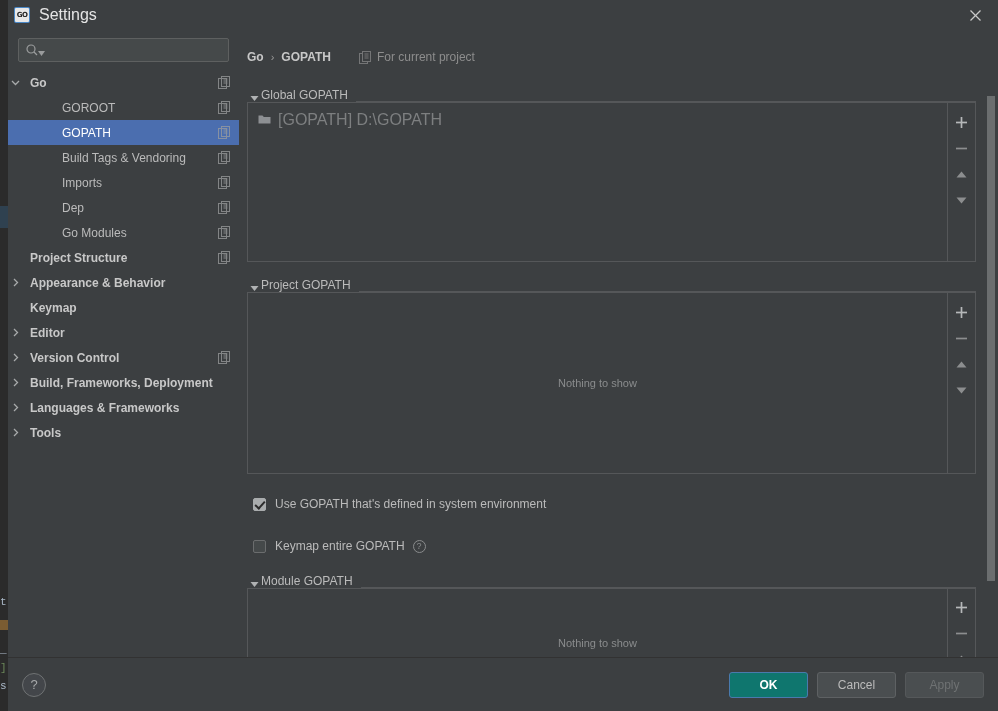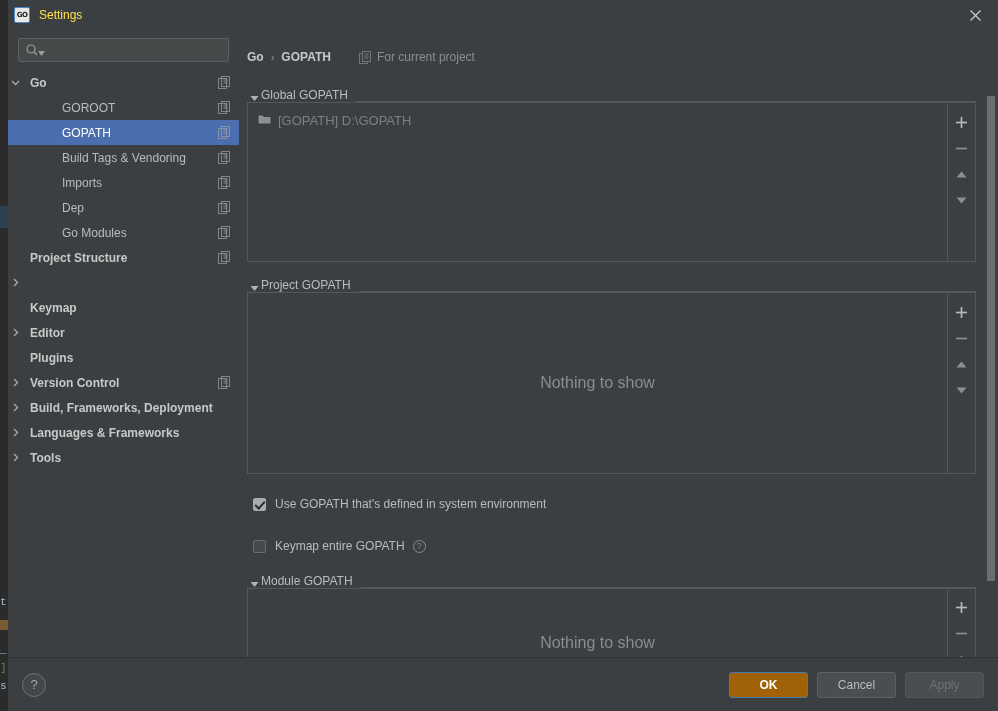--- a/index.html
+++ b/index.html
@@ -54,21 +54,21 @@
     position: absolute; inset: 1px;
     background: #e8e8e8;
     border-radius: 1px;
     color: #1d1d1d; font-size: 7px; font-weight: bold;
     font-family: "DejaVu Sans", sans-serif;
     display: flex; align-items: center; justify-content: center;
     letter-spacing: -0.5px;
     line-height: 1;
   }
   #window-title {
-    margin-left: 9px; font-size: 12px; color: #fde047;
+    margin-left: 9px; font-size: 16px; color: #e5e5e5;
   }
   #close-button {
     position: absolute; right: 0; top: 0; width: 46px; height: 30px;
     display: flex; align-items: center; justify-content: center;
     cursor: pointer;
   }
   #close-button svg { display: block; }
 
   
   #body-split { flex: 1; display: flex; min-height: 0; }
@@ -156,25 +156,25 @@
   }
   .listbox .listarea {
     flex: 1; min-width: 0; position: relative;
     display: flex; align-items: center; justify-content: center;
   }
   .listbox .listarea.has-items {
     display: block; padding-top: 6px;
   }
   .list-item {
     height: 22px; display: flex; align-items: center;
-    padding-left: 10px; font-size: 13px; color: #bbbbbb; cursor: pointer;
+    padding-left: 10px; font-size: 16px; color: #bbbbbb; cursor: pointer;
   }
   .list-item.dim { color: #7d7f80; }
   .list-item .folder { margin-right: 7px; flex: none; }
-  .empty-text { color: #8a8c8d; font-size: 16px; }
+  .empty-text { color: #8a8c8d; font-size: 11px; }
   .side-toolbar {
     width: 28px; flex: none; border-left: 1px solid #555759;
     display: flex; flex-direction: column; align-items: center;
     padding-top: 6px;
   }
   .tb-btn {
     width: 24px; height: 26px; display: flex; align-items: center;
     justify-content: center; cursor: pointer;
   }
 
@@ -230,21 +230,21 @@
     display: flex; gap: 9px;
   }
   .dlg-btn {
     height: 26px; min-width: 79px; padding: 0 14px;
     border-radius: 3px; font-size: 12px;
     display: flex; align-items: center; justify-content: center;
     cursor: pointer; border: 1px solid #5e6163;
     background: #4a4e50; color: #bbbbbb;
   }
   .dlg-btn.primary {
-    background: #a16207; border: 1px solid #4a7aad;
+    background: #0f766e; border: 1px solid #4a7aad;
     color: #ffffff; font-weight: bold; margin-left: 7px;
   }
   .dlg-btn.disabled { color: #6f7273; border-color: #55585a; cursor: default; }
 </style>
 </head>
 <body>
 
 <div id="ide-backdrop">
   <div class="ide-tab"></div>
   <div class="ide-code" style="top:596px">t</div>
@@ -396,36 +396,33 @@
                 <line x1="5.5" y1="7" x2="9.5" y2="7" stroke="#9b9d9e" stroke-width="1"></line>
               </svg>
             </span>
           </div>
           <div class="tree-row bold">
             <span class="arrow">
               <svg width="9" height="9" viewBox="0 0 9 9">
                 <polyline points="3,1 6.5,4.5 3,8" fill="none" stroke="#a8aaab" stroke-width="1.3"></polyline>
               </svg>
             </span>
+            <span class="tree-label" style="padding-left:8px">Appearance &amp; Behavior</span>
           </div>
           <div class="tree-row bold">
             <span class="arrow"></span>
             <span class="tree-label" style="padding-left:8px">Keymap</span>
           </div>
           <div class="tree-row bold">
             <span class="arrow">
               <svg width="9" height="9" viewBox="0 0 9 9">
                 <polyline points="3,1 6.5,4.5 3,8" fill="none" stroke="#a8aaab" stroke-width="1.3"></polyline>
               </svg>
             </span>
             <span class="tree-label" style="padding-left:8px">Editor</span>
-          </div>
-          <div class="tree-row bold">
-            <span class="arrow"></span>
-            <span class="tree-label" style="padding-left:8px">Plugins</span>
           </div>
           <div class="tree-row bold">
             <span class="arrow">
               <svg width="9" height="9" viewBox="0 0 9 9">
                 <polyline points="3,1 6.5,4.5 3,8" fill="none" stroke="#a8aaab" stroke-width="1.3"></polyline>
               </svg>
             </span>
             <span class="tree-label" style="padding-left:8px">Version Control</span>
             <span class="proj-icon">
               <svg width="13" height="13" viewBox="0 0 13 13">

